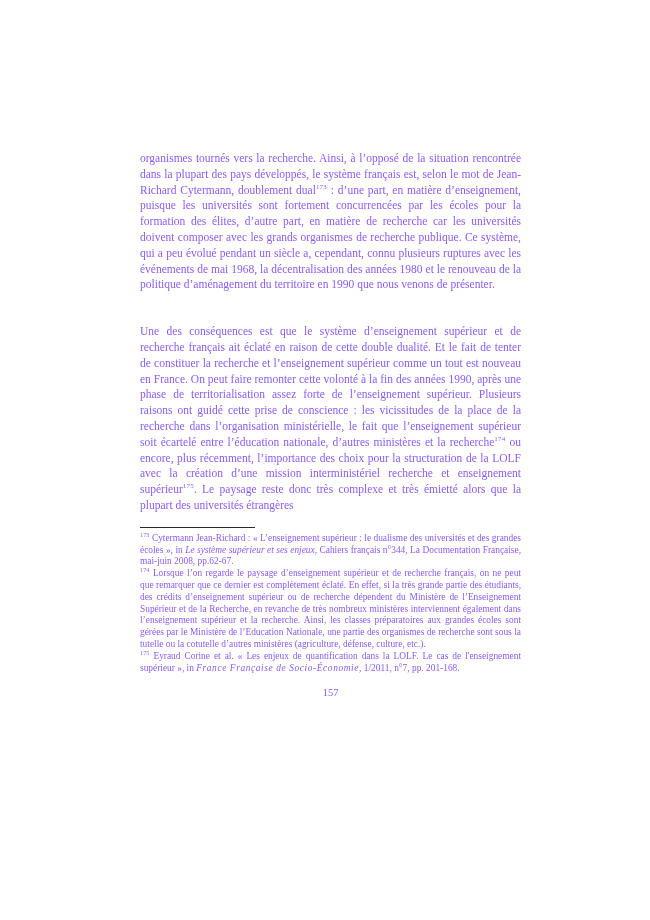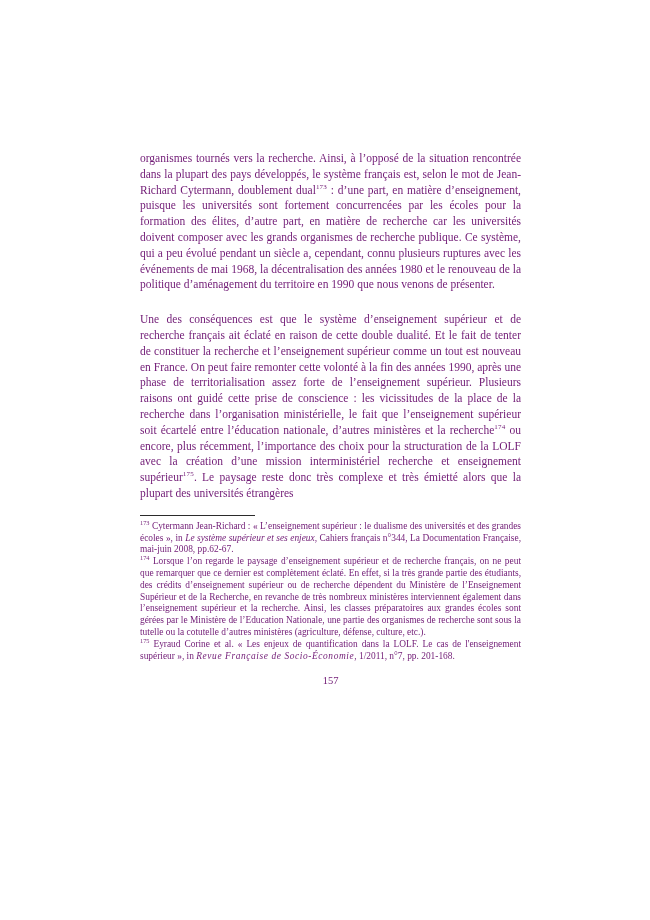--- a/index.html
+++ b/index.html
@@ -6,37 +6,37 @@
     margin: 0;
     padding: 0;
     background: #ffffff;
   }
   .page {
     position: relative;
     width: 650px;
     height: 920px;
     background: #ffffff;
     font-family: "Liberation Serif", "DejaVu Serif", serif;
-    color: #701a75;
+    color: #8b5cf6;
     overflow: hidden;
   }
   .text-column {
     position: absolute;
     left: 140px;
     top: 151px;
     width: 381px;
   }
   .body-para {
     margin: 0;
     font-size: 11.5px;
     line-height: 15.8px;
     text-align: justify;
   }
   .para-gap {
-    margin-top: 19px;
+    margin-top: 31px;
   }
   sup.ref {
     font-size: 7px;
     line-height: 0;
     vertical-align: super;
     letter-spacing: 0.2px;
   }
   .footnote-block {
     margin-top: 13px;
   }
@@ -80,19 +80,19 @@
 
     <p class="body-para para-gap"><span>Une des conséquences est que le système d’enseignement supérieur et de recherche français ait éclaté en raison de cette double dualité. Et le fait de tenter de constituer la recherche et l’enseignement supérieur comme un tout est nouveau en France. On peut faire remonter cette volonté à la fin des années 1990, après une phase de territorialisation assez forte de l’enseignement supérieur. Plusieurs raisons ont guidé cette prise de conscience : les vicissitudes de la place de la recherche dans l’organisation ministérielle, le fait que l’enseignement supérieur soit écartelé entre l’éducation nationale, d’autres ministères et la recherche</span><sup class="ref">174</sup><span> ou encore, plus récemment, l’importance des choix pour la structuration de la LOLF avec la création d’une mission interministériel recherche et enseignement supérieur</span><sup class="ref">175</sup><span>. Le paysage reste donc très complexe et très émietté alors que la plupart des universités étrangères</span></p>
 
     <div class="footnote-block">
       <div class="fn-rule"></div>
 
       <p class="footnote"><sup class="fn-marker">173</sup><span> Cytermann Jean-Richard : « L’enseignement supérieur : le dualisme des universités et des grandes écoles », in </span><span class="fn-italic">Le système supérieur et ses enjeux</span><span>, Cahiers français n°344, La Documentation Française, mai-juin 2008, pp.62-67.</span></p>
 
       <p class="footnote"><sup class="fn-marker">174</sup><span> Lorsque l’on regarde le paysage d’enseignement supérieur et de recherche français, on ne peut que remarquer que ce dernier est complètement éclaté. En effet, si la très grande partie des étudiants, des crédits d’enseignement supérieur ou de recherche dépendent du Ministère de l’Enseignement Supérieur et de la Recherche, en revanche de très nombreux ministères interviennent également dans l’enseignement supérieur et la recherche. Ainsi, les classes préparatoires aux grandes écoles sont gérées par le Ministère de l’Education Nationale, une partie des organismes de recherche sont sous la tutelle ou la cotutelle d’autres ministères (agriculture, défense, culture, etc.).</span></p>
 
-      <p class="footnote"><sup class="fn-marker">175</sup><span> Eyraud Corine et al. « Les enjeux de quantification dans la LOLF. Le cas de l'enseignement supérieur », in </span><span class="fn-italic-spaced">Revue Française de Socio-Économie</span><span>, 1/2011, n°7, pp. 201-168.</span></p>
+      <p class="footnote"><sup class="fn-marker">175</sup><span> Eyraud Corine et al. « Les enjeux de quantification dans la LOLF. Le cas de l'enseignement supérieur », in </span><span class="fn-italic-spaced">France Française de Socio-Économie</span><span>, 1/2011, n°7, pp. 201-168.</span></p>
     </div>
 
     <div class="page-number">157</div>
 
   </div>
 </div>
 
 </body></html>

